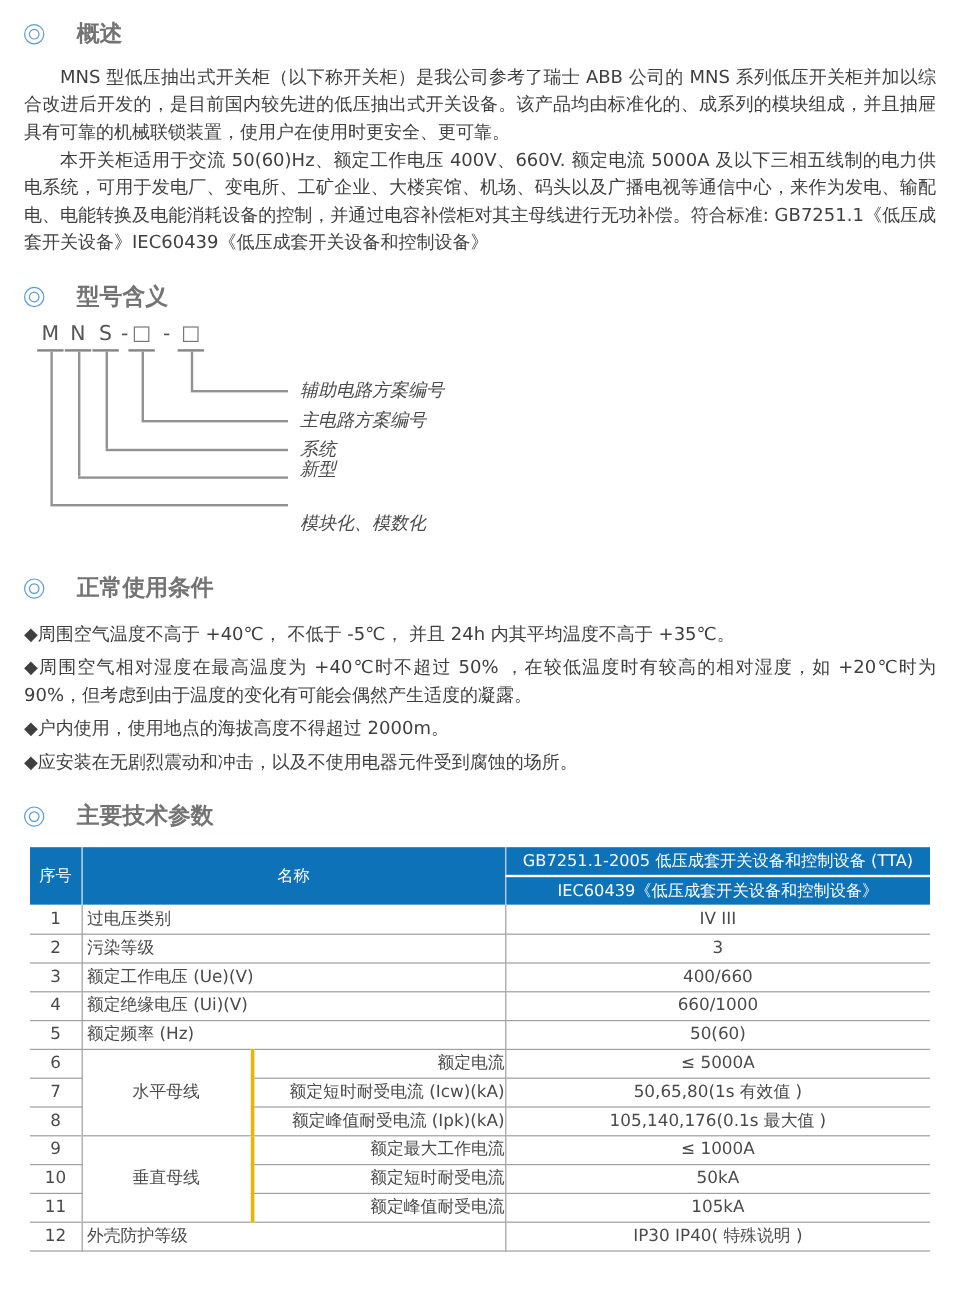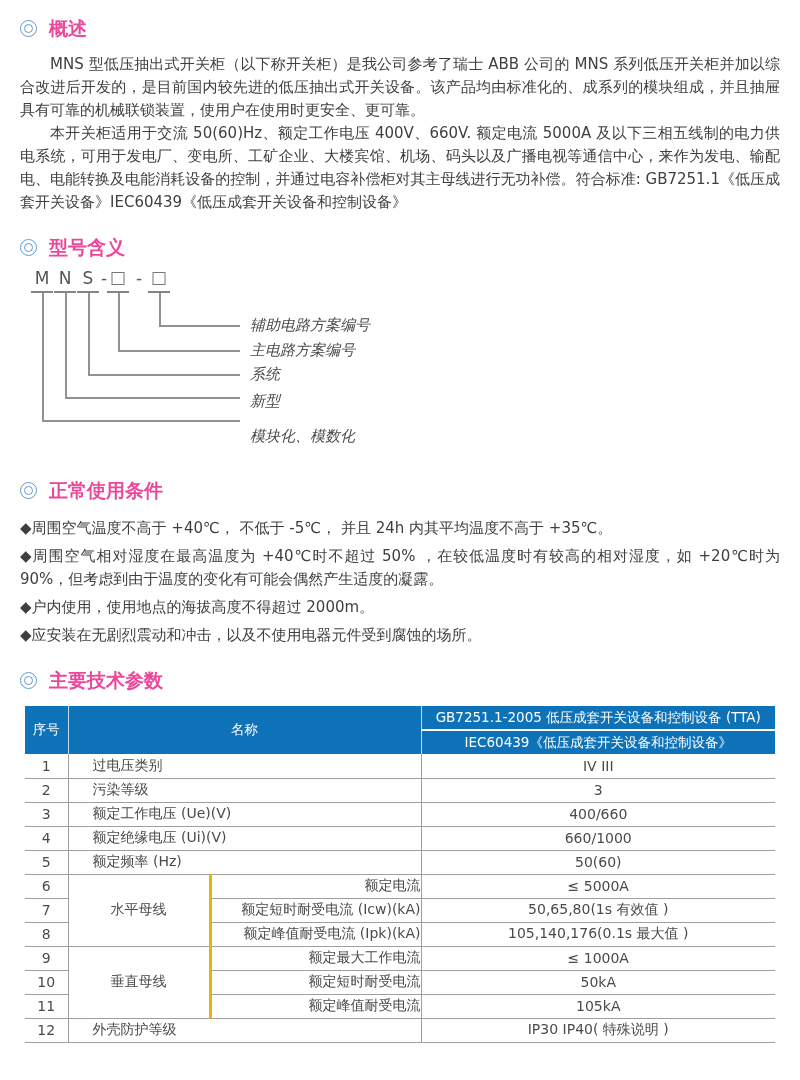--- a/index.html
+++ b/index.html
@@ -1,22 +1,22 @@
 <!DOCTYPE html>
 <html><head>
 <meta charset="utf-8">
 <style>
   * { margin:0; padding:0; box-sizing:border-box; }
   html,body { width:800px; height:1080px; background:#ffffff; overflow:hidden;
               font-family:"DejaVu Sans","Liberation Sans",sans-serif; }
   .page { padding:15px 20px 0 20px; color:#3f3f3f; }
 
   
-  .sec-head { display:flex; align-items:center; gap:12px;
-              color:#ec4899; font-size:19px; font-weight:bold; line-height:26px; }
+  .sec-head { display:flex; align-items:center; gap:27px;
+              color:#737373; font-size:19px; font-weight:bold; line-height:26px; }
   .ring { width:17px; height:17px; border:1.6px solid #5b9bd5; border-radius:50%;
           display:inline-flex; align-items:center; justify-content:center; flex:0 0 auto; }
   .ring::after { content:""; width:7px; height:7px; border:1.6px solid #5b9bd5; border-radius:50%; }
 
   
   .para { margin-top:12px; font-size:15px; line-height:23px; text-align:justify; }
   .para p { text-indent:2em; }
 
   
   .h-model { margin-top:20px; }
@@ -40,21 +40,21 @@
   table { border-collapse:collapse; table-layout:fixed; width:750px;
           margin:13px auto 0 auto; font-size:14px; color:#4a4a4a; }
   thead th { background:#0d72b8; color:#ffffff; font-weight:normal;
              height:24px; font-size:13.5px; }
   th.c-no, th.c-name { border-right:1px solid rgba(255,255,255,0.75); }
   th.c-std1 { border-bottom:2px solid #ffffff; }
   tbody td { height:24px; border-bottom:1px solid #9e9e9e; background:#fff; }
   td.no   { text-align:center; border-right:1px solid #9e9e9e; }
   td.group{ text-align:center; border-right:3px solid #eab308; }
   td.subname  { border-right:1px solid #9e9e9e; padding-left:18px; text-align:right; }
-  td.fullname { border-right:1px solid #9e9e9e; padding-left:24px; text-align:left; }
+  td.fullname { border-right:1px solid #9e9e9e; padding-left:4px; text-align:left; }
   td.val  { text-align:center; }
 </style>
 </head>
 <body>
 
 <div class="page">
 
   <div class="sec-head">
     <span class="ring"></span>
     <span>概述</span>
@@ -93,21 +93,21 @@
 
     <div class="hz-line" style="top:57px;  left:139px; width:81px"></div>
     <div class="hz-line" style="top:82px;  left:98px;  width:122px"></div>
     <div class="hz-line" style="top:106px; left:68px;  width:152px"></div>
     <div class="hz-line" style="top:129px; left:45px;  width:175px"></div>
     <div class="hz-line" style="top:152px; left:22px;  width:198px"></div>
 
     <div class="dg-label" style="top:47px">辅助电路方案编号</div>
     <div class="dg-label" style="top:72px">主电路方案编号</div>
     <div class="dg-label" style="top:96px">系统</div>
-    <div class="dg-label" style="top:123px">新型</div>
+    <div class="dg-label" style="top:113px">新型</div>
     <div class="dg-label" style="top:158px">模块化、模数化</div>
   </div>
 
   <div class="sec-head h-cond">
     <span class="ring"></span>
     <span>正常使用条件</span>
   </div>
   <div class="cond-list">
     <p><span>◆</span><span>周围空气温度不高于 +40℃， 不低于 -5℃， 并且 24h 内其平均温度不高于 +35℃。</span></p>
     <p><span>◆</span><span>周围空气相对湿度在最高温度为 +40℃时不超过 50% ，在较低温度时有较高的相对湿度，如 +20℃时为 90%，但考虑到由于温度的变化有可能会偶然产生适度的凝露。</span></p>

